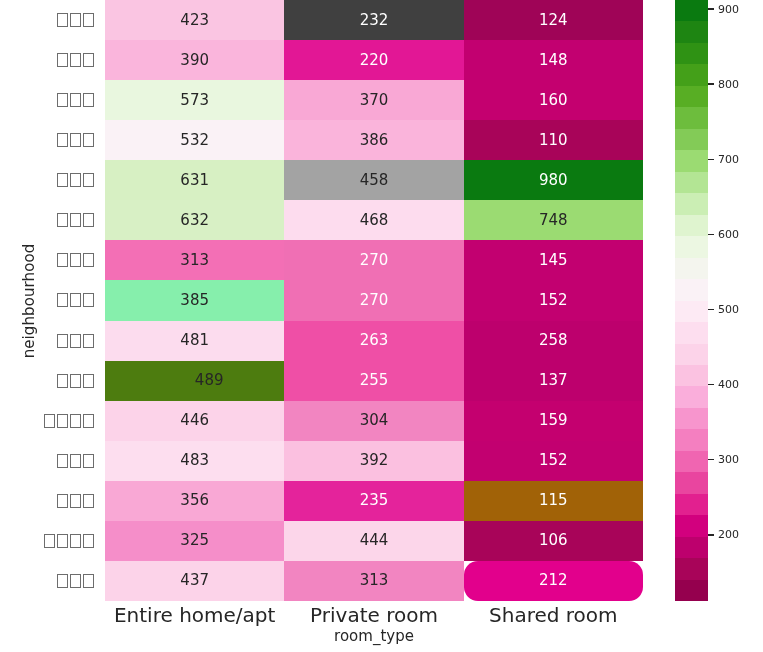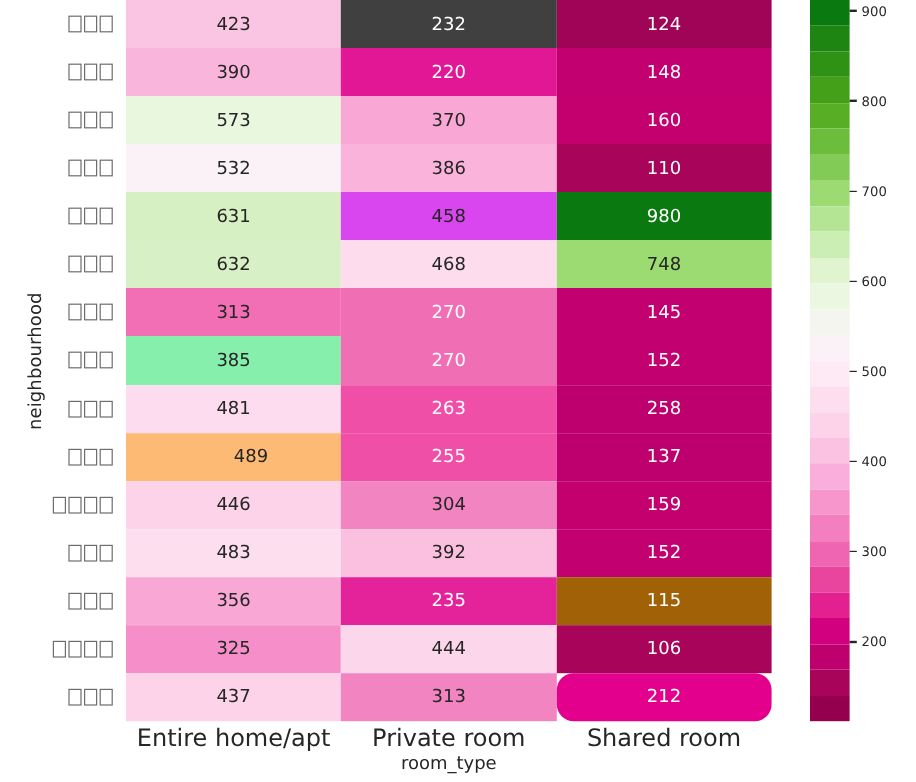--- a/index.html
+++ b/index.html
@@ -299,21 +299,21 @@
         </div>
         <div class="cell light" style="background: rgb(250, 180, 219);">
           <span class="val">386</span>
         </div>
         <div class="cell dark" style="background: rgb(168, 4, 89);">
           <span class="val">110</span>
         </div>
         <div class="cell light" style="background: rgb(215, 240, 195);">
           <span class="val">631</span>
         </div>
-        <div class="cell light" style="background: #d946ef; justify-content: center;">
+        <div class="cell light" style="background: #a3a3a3; justify-content: center;">
           <span class="val">458</span>
         </div>
         <div class="cell dark" style="background: rgb(10, 122, 16);">
           <span class="val">980</span>
         </div>
         <div class="cell light" style="background: rgb(216, 240, 197);">
           <span class="val">632</span>
         </div>
         <div class="cell light" style="background: rgb(253, 220, 238);">
           <span class="val">468</span>
@@ -341,21 +341,21 @@
         </div>
         <div class="cell light" style="background: rgb(252, 220, 238);">
           <span class="val">481</span>
         </div>
         <div class="cell dark" style="background: rgb(239, 79, 166);">
           <span class="val">263</span>
         </div>
         <div class="cell dark" style="background: rgb(189, 0, 109);">
           <span class="val">258</span>
         </div>
-        <div class="cell light" style="background: #fdba74; padding-left: 29px;">
+        <div class="cell light" style="background: #4d7c0f; padding-left: 29px;">
           <span class="val">489</span>
         </div>
         <div class="cell dark" style="background: rgb(239, 79, 166);">
           <span class="val">255</span>
         </div>
         <div class="cell dark" style="background: rgb(189, 0, 109);">
           <span class="val">137</span>
         </div>
         <div class="cell light" style="background: rgb(252, 211, 233);">
           <span class="val">446</span>

